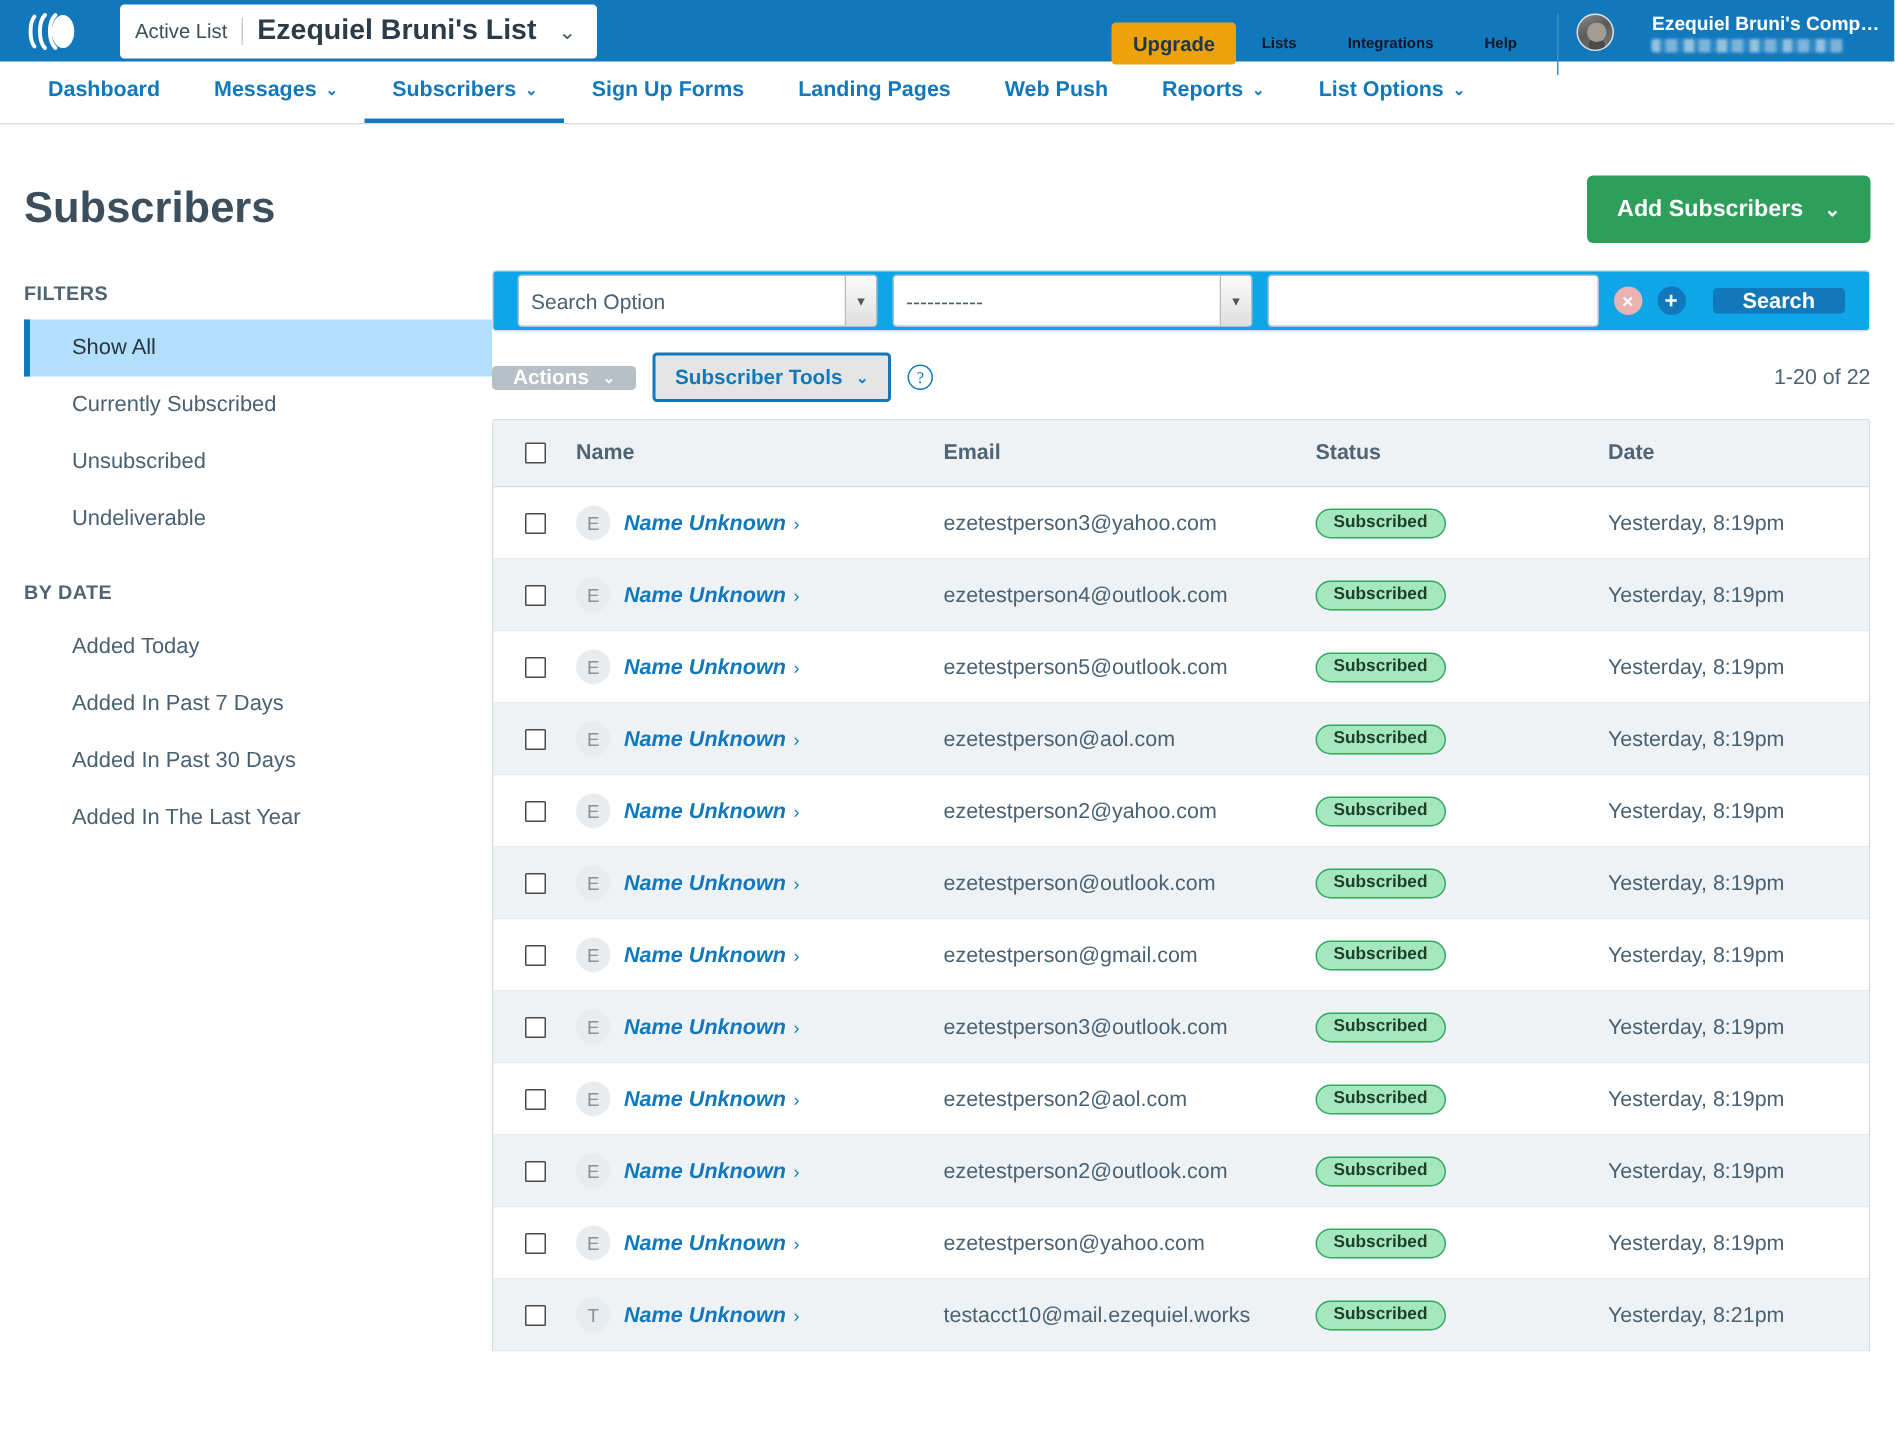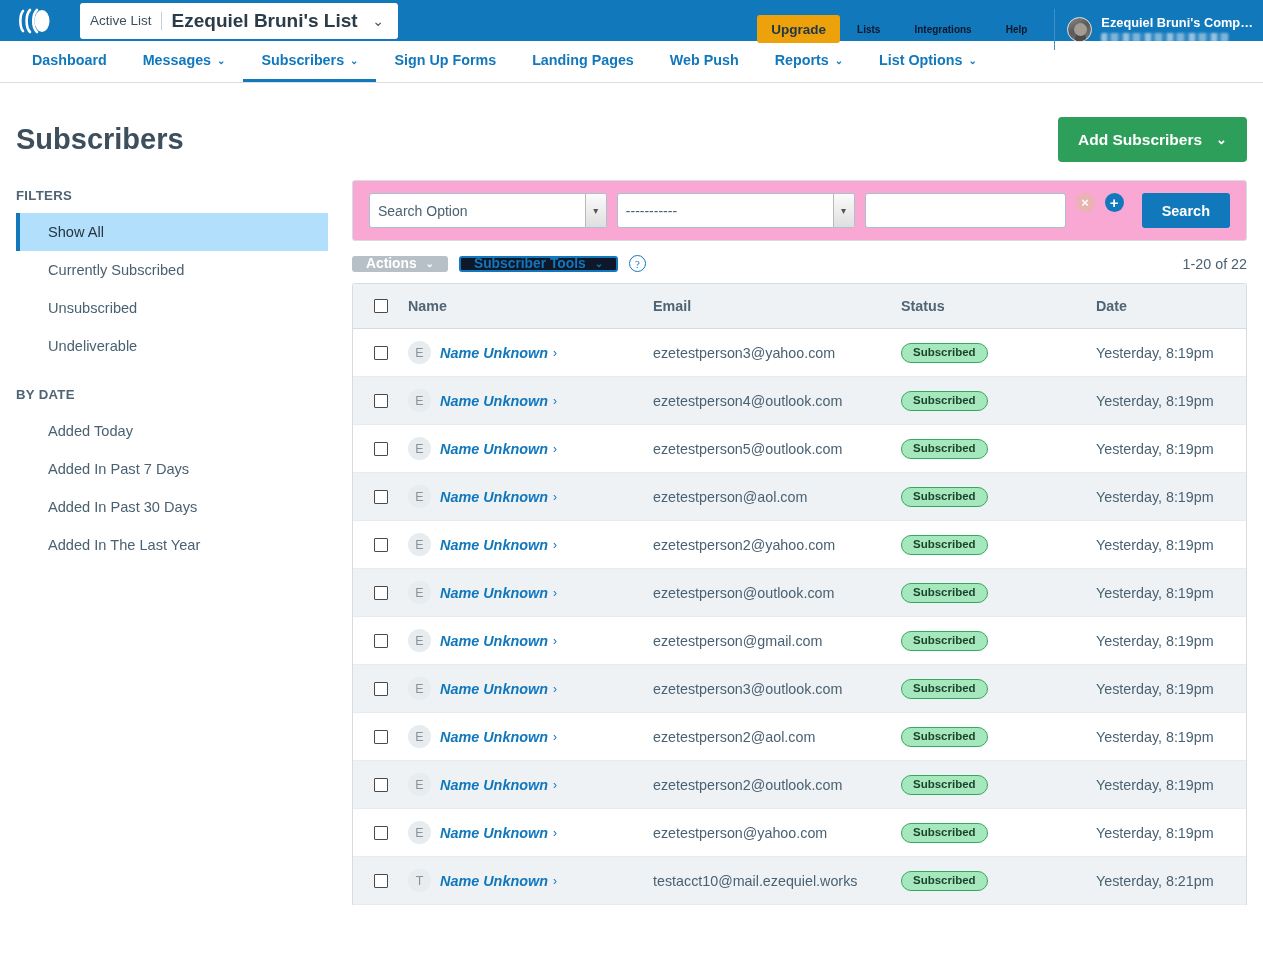--- a/index.html
+++ b/index.html
@@ -82,23 +82,24 @@
     font-size: 10px;
     font-weight: bold;
     text-decoration: none;
     padding: 0 17px;
     white-space: nowrap;
   }
   .top-divider {
     width: 1px; height: 41px; background: #3f90c9; margin-left: 10px;
   }
   .user-chip {
-    display: flex; align-items: center;
+    display: flex; 
     padding: 0 10px 0 12px;
     height: 41px;
+    gap: 16px;
   }
   .avatar-photo {
     width: 25px; height: 25px; border-radius: 50%;
     background: linear-gradient(150deg,#8d8d8d 0%, #5a5a5a 45%, #7b7b7b 100%);
     border: 1px solid #e3e3e3;
     flex: none;
     position: relative;
     overflow: hidden;
   }
   .avatar-photo::after {
@@ -171,21 +172,21 @@
     height: 45px;
     padding: 0 20px;
     font-size: 15.5px;
     font-weight: bold;
     cursor: pointer;
     display: flex; align-items: center; gap: 14px;
     font-family: "Liberation Sans", sans-serif;
   }
   .add-subs-caret { font-size: 13px; font-weight: bold; }
 
-  .body-cols { display: flex; gap: 24px; }
+  .body-cols { display: flex; }
 
   
   .sidebar { width: 312px; flex: none; padding-top: 8px; }
   .filter-head {
     font-size: 13.2px;
     font-weight: bold;
     color: #4f6474;
     letter-spacing: .3px;
     padding: 0 0 10px 0;
   }
@@ -203,25 +204,25 @@
     background: #b2dffc;
     border-left-color: #1278bc;
     color: #26353f;
   }
 
   
   .main { flex: 1; min-width: 0; }
 
   .search-panel {
     border: 1px solid #d5dde2;
-    background: #f9a8d4;
-    border-radius: 3px;
-    padding: 12px 16px;
+    background: #0ea5e9;
+    border-radius: 3px;
+    padding: 2px 16px;
     display: flex;
-    align-items: flex-start;
+    align-items: center;
     gap: 10px;
   }
   .sel {
     height: 35px;
     border: 1px solid #a8c0cf;
     border-radius: 3px;
     background: #ffffff;
     font-size: 14px;
     color: #4a6172;
     font-family: "Liberation Sans", sans-serif;
@@ -260,21 +261,21 @@
   }
   .icon-remove { background: #e8b3b0; }
   .icon-add { background: #1278bc; font-size: 15px; }
   .search-btn {
     background: #1278bc;
     color: #ffffff;
     font-size: 14.5px;
     font-weight: bold;
     border: none;
     border-radius: 3px;
-    height: 35px;
+    height: 17px;
     padding: 0 20px;
     margin-left: 8px;
     cursor: pointer;
     font-family: "Liberation Sans", sans-serif;
   }
 
   .toolbar {
     display: flex; align-items: center;
     padding: 14px 0 11px 0;
     gap: 11px;
@@ -286,25 +287,25 @@
     border-radius: 3px;
     height: 16px;
     padding: 0 14px;
     font-size: 13.8px;
     font-weight: bold;
     display: flex; align-items: center; gap: 9px;
     cursor: pointer;
     font-family: "Liberation Sans", sans-serif;
   }
   .tools-btn {
-    background: #0f172a;
+    background: #e5e5e5;
     color: #1278bc;
     border: 2px solid #1278bc;
     border-radius: 3px;
-    height: 16px;
+    height: 33px;
     padding: 0 13px;
     font-size: 13.8px;
     font-weight: bold;
     display: flex; align-items: center; gap: 9px;
     cursor: pointer;
     font-family: "Liberation Sans", sans-serif;
   }
   .mini-caret { font-size: 10px; }
   .help-icon {
     width: 17px; height: 17px;

